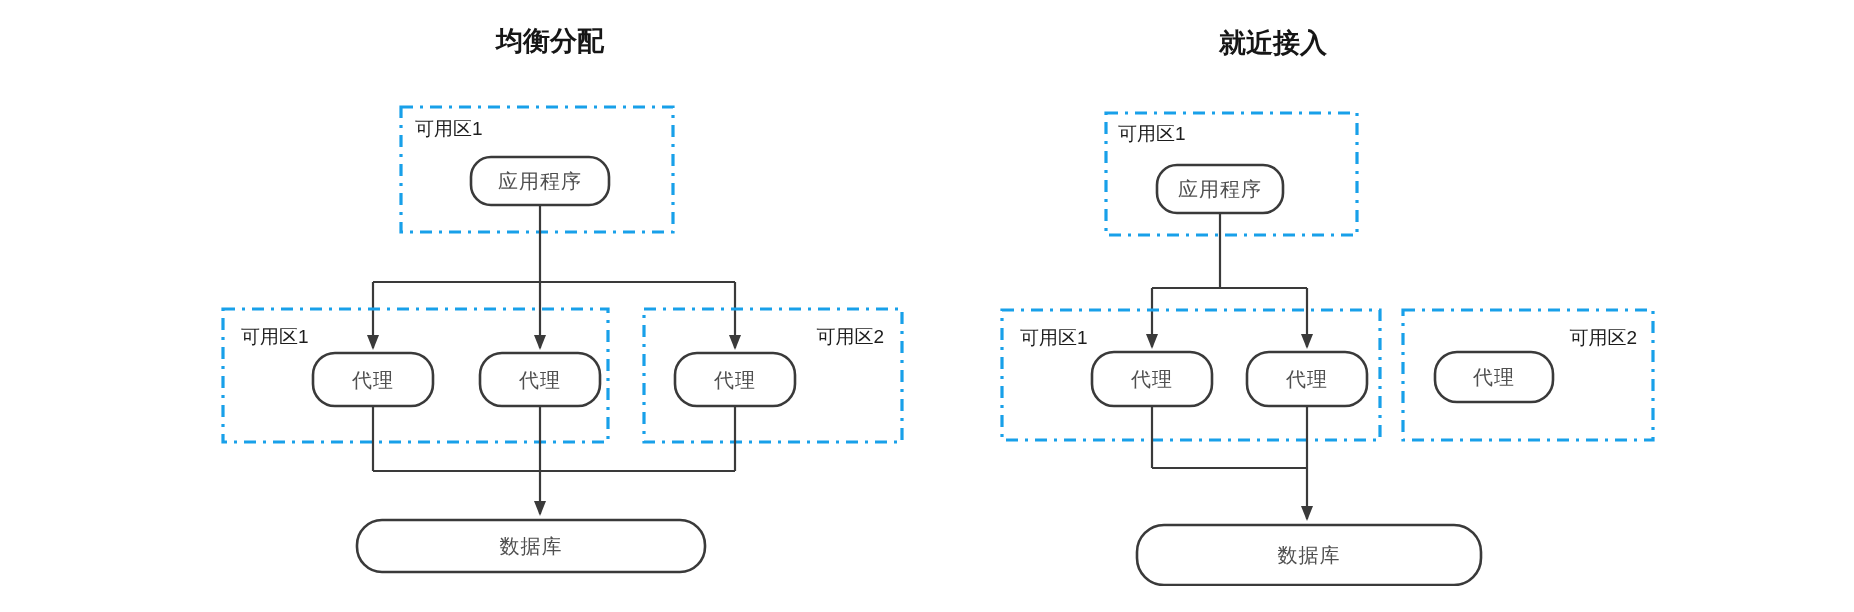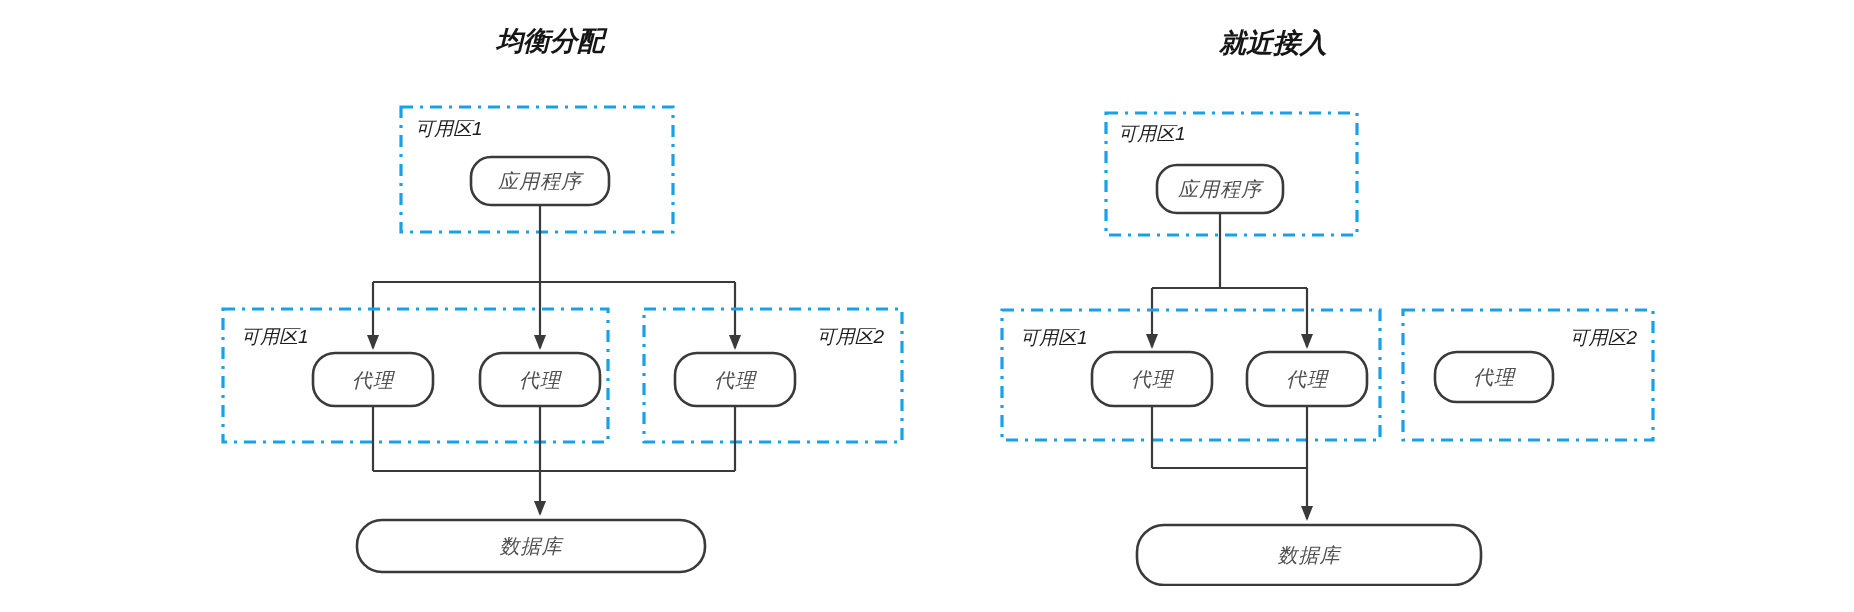--- a/index.html
+++ b/index.html
@@ -7,21 +7,20 @@
     padding: 0;
     background: #ffffff;
   }
   .stage {
     position: relative;
     width: 1854px;
     height: 586px;
     background: #ffffff;
     overflow: hidden;
     font-family: "Liberation Sans", sans-serif;
-    font-style: italic;
   }
   svg { display: block; }
 
   .diagram-title {
     font-family: "Liberation Sans", sans-serif;
     font-size: 27px;
     font-weight: 600;
     fill: #161616;
   }
   .zone-box {

